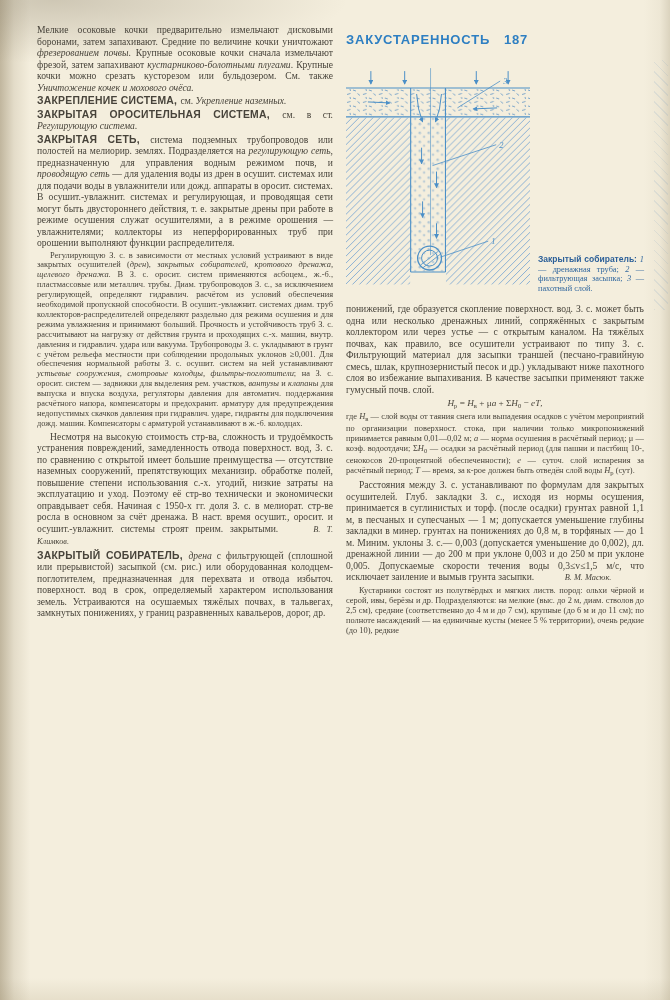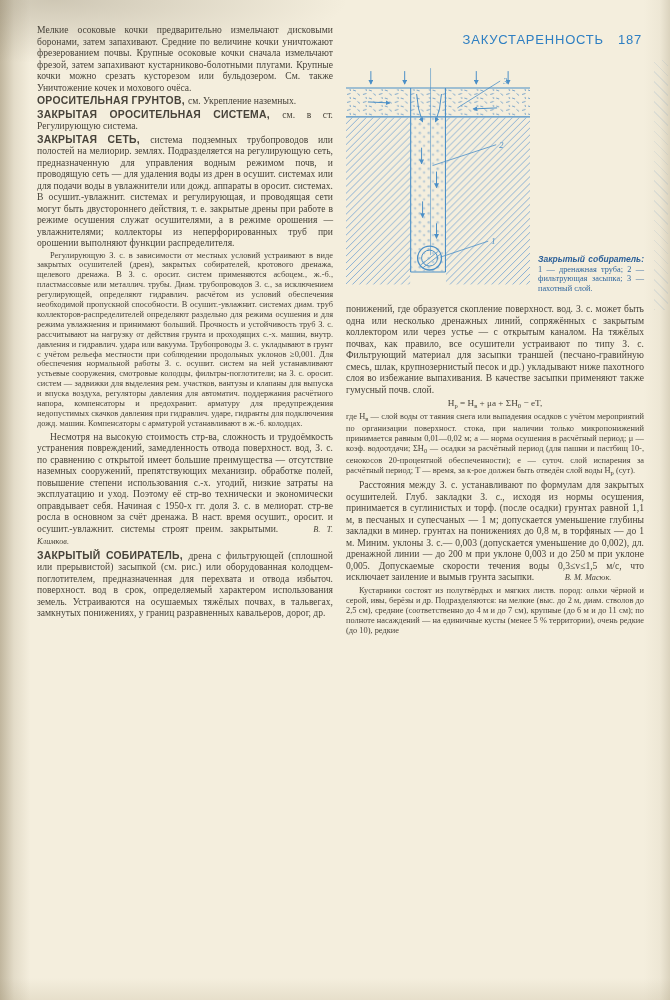--- a/index.html
+++ b/index.html
@@ -16,29 +16,29 @@
     color:var(--ink,#47433a);
   }
   .col{position:absolute;top:24px;}
   #left-col{left:37px;width:296px;}
   #right-col{left:346px;width:298px;top:22px;}
   p{margin:0;text-align:justify;hyphens:auto;}
   .body{font-size:9.6px;line-height:11.5px;}
   .petit{font-size:8.4px;line-height:9.9px;}
   .indent{text-indent:13px;}
   .gap-top{margin-top:2px;}
-  .i{}
-  .b{font-weight:bold;font-style:italic;}
+  .i{font-style:italic;}
+  .b{font-weight:bold;}
   .hw{font-family:"Liberation Sans", sans-serif;font-weight:bold;font-size:10.4px;letter-spacing:0.25px;}
   .sub{font-size:6.6px;vertical-align:-2px;font-style:normal;}
   .sig{font-size:8.3px;font-style:italic;padding-left:28px;}
   .formula{text-align:center;font-size:9.2px;margin:3px 0 3px 0;}
   
   #runhead{
-    text-align:right;font-family:"Liberation Sans",sans-serif;font-weight:normal;
+    text-align:left;font-family:"Liberation Sans",sans-serif;font-weight:bold;
     font-size:13px;letter-spacing:0.8px;color:var(--accent_blue,#2e7fc2);
     padding:10px 2px 0 0;height:22px;box-sizing:border-box;
   }
   #runhead .pgnum{margin-left:14px;}
   
   #figure-row{display:flex;align-items:flex-end;margin-top:22px;margin-bottom:9px;height:228px;}
   #figure-diagram{flex:0 0 184px;}
   #figure-caption{
     width:106px;margin-left:8px;margin-bottom:0px;
     font-size:8.3px;line-height:9.8px;text-align:justify;color:#31679e;
@@ -53,21 +53,21 @@
     opacity:0.5;
   }
 </style>
 </head>
 <body>
 
 <div id="page">
 
   <div class="col" id="left-col">
       <p class="body"><span>Мелкие осоковые кочки предварительно измельчают дисковыми боронами, затем запахивают. Средние по величине кочки уничтожают </span><span class="i">фрезерованием почвы</span><span>. Крупные осоковые кочки сначала измельчают фрезой, затем запахивают </span><span class="i">кустарниково-болотными плугами</span><span>. Крупные кочки можно срезать кусторезом или бульдозером. См. также </span><span class="i">Уничтожение кочек и мохового очёса.</span></p>
-      <p class="body gap-top"><span class="hw">ОРОСИТЕЛЬНАЯ ГРУНТОВ, </span><span>см. </span><span class="i">Укрепление наземных.</span></p>
+      <p class="body gap-top"><span class="hw">ЗАКРЕПЛЕНИЕ СИСТЕМА, </span><span>см. </span><span class="i">Укрепление наземных.</span></p>
       <p class="body gap-top"><span class="hw">ЗАКРЫТАЯ ОРОСИТЕЛЬНАЯ СИСТЕМА, </span><span>см. в ст. </span><span class="i">Регулирующую система.</span></p>
       <p class="body gap-top"><span class="hw">ЗАКРЫТАЯ СЕТЬ, </span><span>система подземных трубопроводов или полостей на мелиорир. землях. Подразделяется на </span><span class="i">регулирующую сеть</span><span>, предназначенную для управления водным режимом почв, и </span><span class="i">проводящую сеть</span><span> — для удаления воды из дрен в осушит. системах или для подачи воды в увлажнители или дожд. аппараты в оросит. системах. В осушит.-увлажнит. системах и регулирующая, и проводящая сети могут быть двустороннего действия, т. е. закрытые дрены при работе в режиме осушения служат осушителями, а в режиме орошения — увлажнителями; коллекторы из неперфорированных труб при орошении выполняют функции распределителя.</span></p>
       <p class="petit indent gap-top"><span>Регулирующую З. с. в зависимости от местных условий устраивают в виде закрытых осушителей (</span><span class="i">дрен</span><span>), </span><span class="i">закрытых собирателей, кротового дренажа, щелевого дренажа.</span><span> В З. с. оросит. систем применяются асбоцем., ж.-б., пластмассовые или металлич. трубы. Диам. трубопроводов З. с., за исключением регулирующей, определяют гидравлич. расчётом из условий обеспечения необходимой пропускной способности. В осушит.-увлажнит. системах диам. труб коллекторов-распределителей определяют раздельно для режима осушения и для режима увлажнения и принимают больший. Прочность и устойчивость труб З. с. рассчитывают на нагрузку от действия грунта и проходящих с.-х. машин, внутр. давления и гидравлич. удара или вакуума. Трубопроводы З. с. укладывают в грунт с учётом рельефа местности при соблюдении продольных уклонов ≥0,001. Для обеспечения нормальной работы З. с. осушит. систем на ней устанавливают </span><span class="i">устьевые сооружения, смотровые колодцы, фильтры-поглотители</span><span>; на З. с. оросит. систем — задвижки для выделения рем. участков, </span><span class="i">вантузы</span><span> и </span><span class="i">клапаны</span><span> для выпуска и впуска воздуха, регуляторы давления для автоматич. поддержания расчётного напора, компенсаторы и предохранит. арматуру для предупреждения недопустимых скачков давления при гидравлич. ударе, гидранты для подключения дожд. машин. Компенсаторы с арматурой устанавливают в ж.-б. колодцах.</span></p>
       <p class="body indent gap-top"><span>Несмотря на высокую стоимость стр-ва, сложность и трудоёмкость устранения повреждений, замедленность отвода поверхност. вод, З. с. по сравнению с открытой имеет большие преимущества — отсутствие наземных сооружений, препятствующих механизир. обработке полей, повышение степени использования с.-х. угодий, низкие затраты на эксплуатацию и уход. Поэтому её стр-во технически и экономически оправдывает себя. Начиная с 1950-х гг. доля З. с. в мелиорат. стр-ве росла в основном за счёт дренажа. В наст. время осушит., оросит. и осушит.-увлажнит. системы строят преим. закрытыми. </span><span class="sig">В. Т. Климков.</span></p>
       <p class="body gap-top"><span class="hw">ЗАКРЫТЫЙ СОБИРАТЕЛЬ, </span><span class="i">дрена</span><span> с фильтрующей (сплошной или прерывистой) засыпкой (см. рис.) или оборудованная колодцем-поглотителем, предназначенная для перехвата и отвода избыточ. поверхност. вод в срок, определяемый характером использования земель. Устраиваются на осушаемых тяжёлых почвах, в тальвегах, замкнутых понижениях, у границ разравненных кавальеров, дорог, др.</span></p>
     </div>
 
   <div class="col" id="right-col">
     <div id="runhead">
       <span>ЗАКУСТАРЕННОСТЬ</span><span class="pgnum">187</span>

